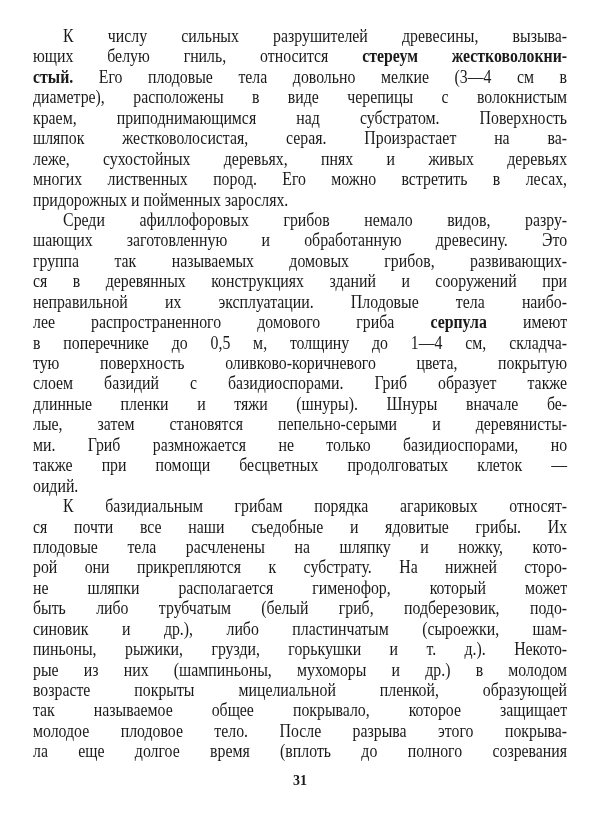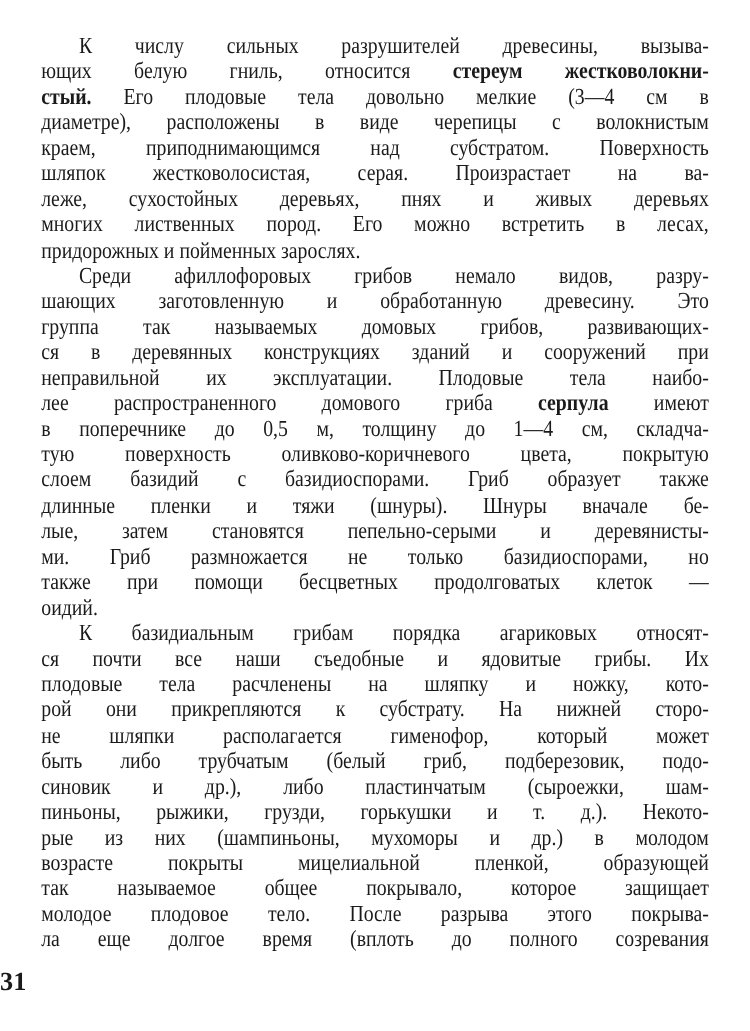--- a/index.html
+++ b/index.html
@@ -13,23 +13,23 @@
   }
   .line {
     height: 20.45px; line-height: 20.45px;
     white-space: nowrap; text-align: justify; text-align-last: justify;
     overflow: visible;
   }
   .line.indent { padding-left: 35px; }
   .line.last { text-align-last: left; }
   .b { font-weight: bold; }
   .pagenum {
-    position: absolute; left: 0; width: 600px; top: 773px; 
+    position: absolute; left: 0; width: 600px; top: 773px; text-align: center;
     font-family: "Liberation Serif", "DejaVu Serif", serif; font-weight: bold;
-    font-size: 21px; color: #1a1a1a;
+    font-size: 14px; color: #1a1a1a;
   }
 </style>
 </head>
 <body>
 
 <div class="page">
 
   <div>
     <div class="line indent"><span>К числу сильных разрушителей древесины, вызыва-</span></div>
     <div class="line"><span>ющих белую гниль, относится </span><span class="b">стереум жестковолокни-</span></div>

